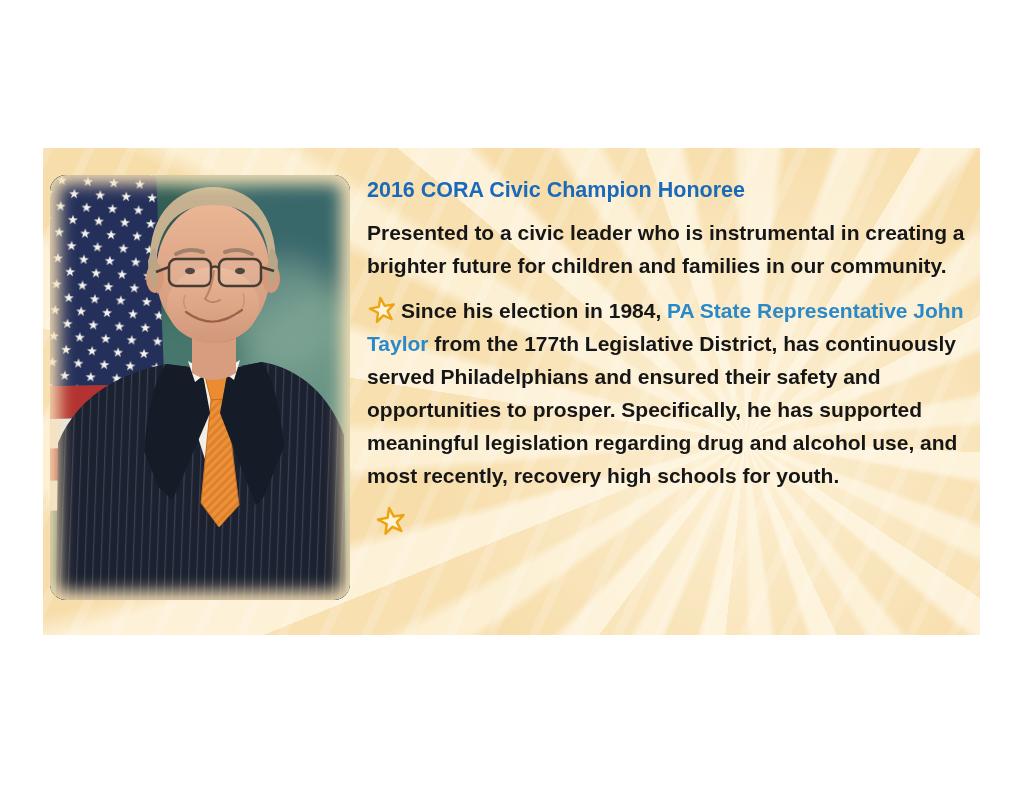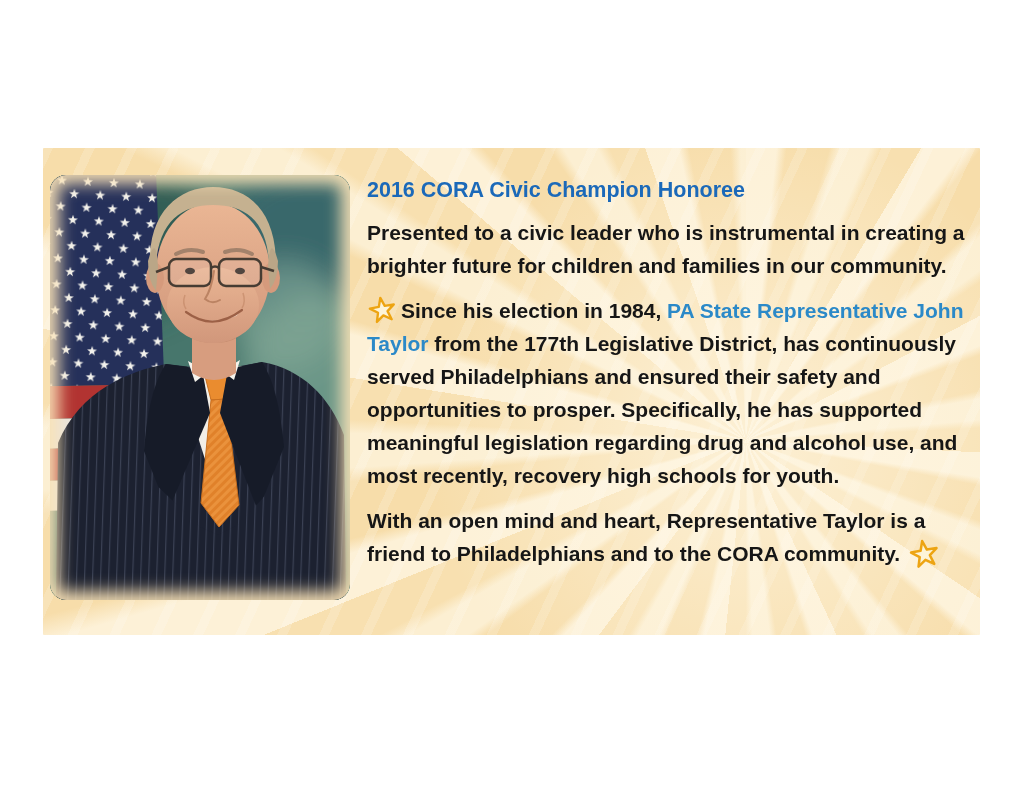--- a/index.html
+++ b/index.html
@@ -161,19 +161,19 @@
 
     <div class="text-col">
       <h1>2016 CORA Civic Champion Honoree</h1>
 
       <p>Presented to a civic leader who is instrumental in creating a brighter future for children and families in our community.</p>
 
       <p><svg class="star lead" viewBox="0 0 34 34" width="31" height="31">
             <polygon transform="translate(17,18) rotate(-10)" points="0,-14 3.29,-4.53 13.31,-4.33 5.32,1.73 8.23,11.33 0,5.6 -8.23,11.33 -5.32,1.73 -13.31,-4.33 -3.29,-4.53" fill="#fdf4d8" stroke="#eda412" stroke-width="2.6" stroke-linejoin="round"></polygon>
           </svg><span>Since his election in 1984, </span><span class="link">PA State Representative John Taylor</span><span> from the 177th Legislative District, has continuously served Philadelphians and ensured their safety and opportunities to prosper. Specifically, he has supported meaningful legislation regarding drug and alcohol use, and most recently, recovery high schools for youth.</span></p>
 
-      <p><span>With an open mind and heart, Representative Taylor is a friend to Philadelphians and to the CORA community.</span><svg class="star end" viewBox="0 0 34 34" width="33" height="33">
+      <p><svg class="star end" viewBox="0 0 34 34" width="33" height="33">
             <polygon transform="translate(17,18) rotate(-10)" points="0,-14 3.29,-4.53 13.31,-4.33 5.32,1.73 8.23,11.33 0,5.6 -8.23,11.33 -5.32,1.73 -13.31,-4.33 -3.29,-4.53" fill="#fdf4d8" stroke="#eda412" stroke-width="2.6" stroke-linejoin="round"></polygon>
           </svg></p>
     </div>
 
   </div>
 </div>
 
 </body></html>

